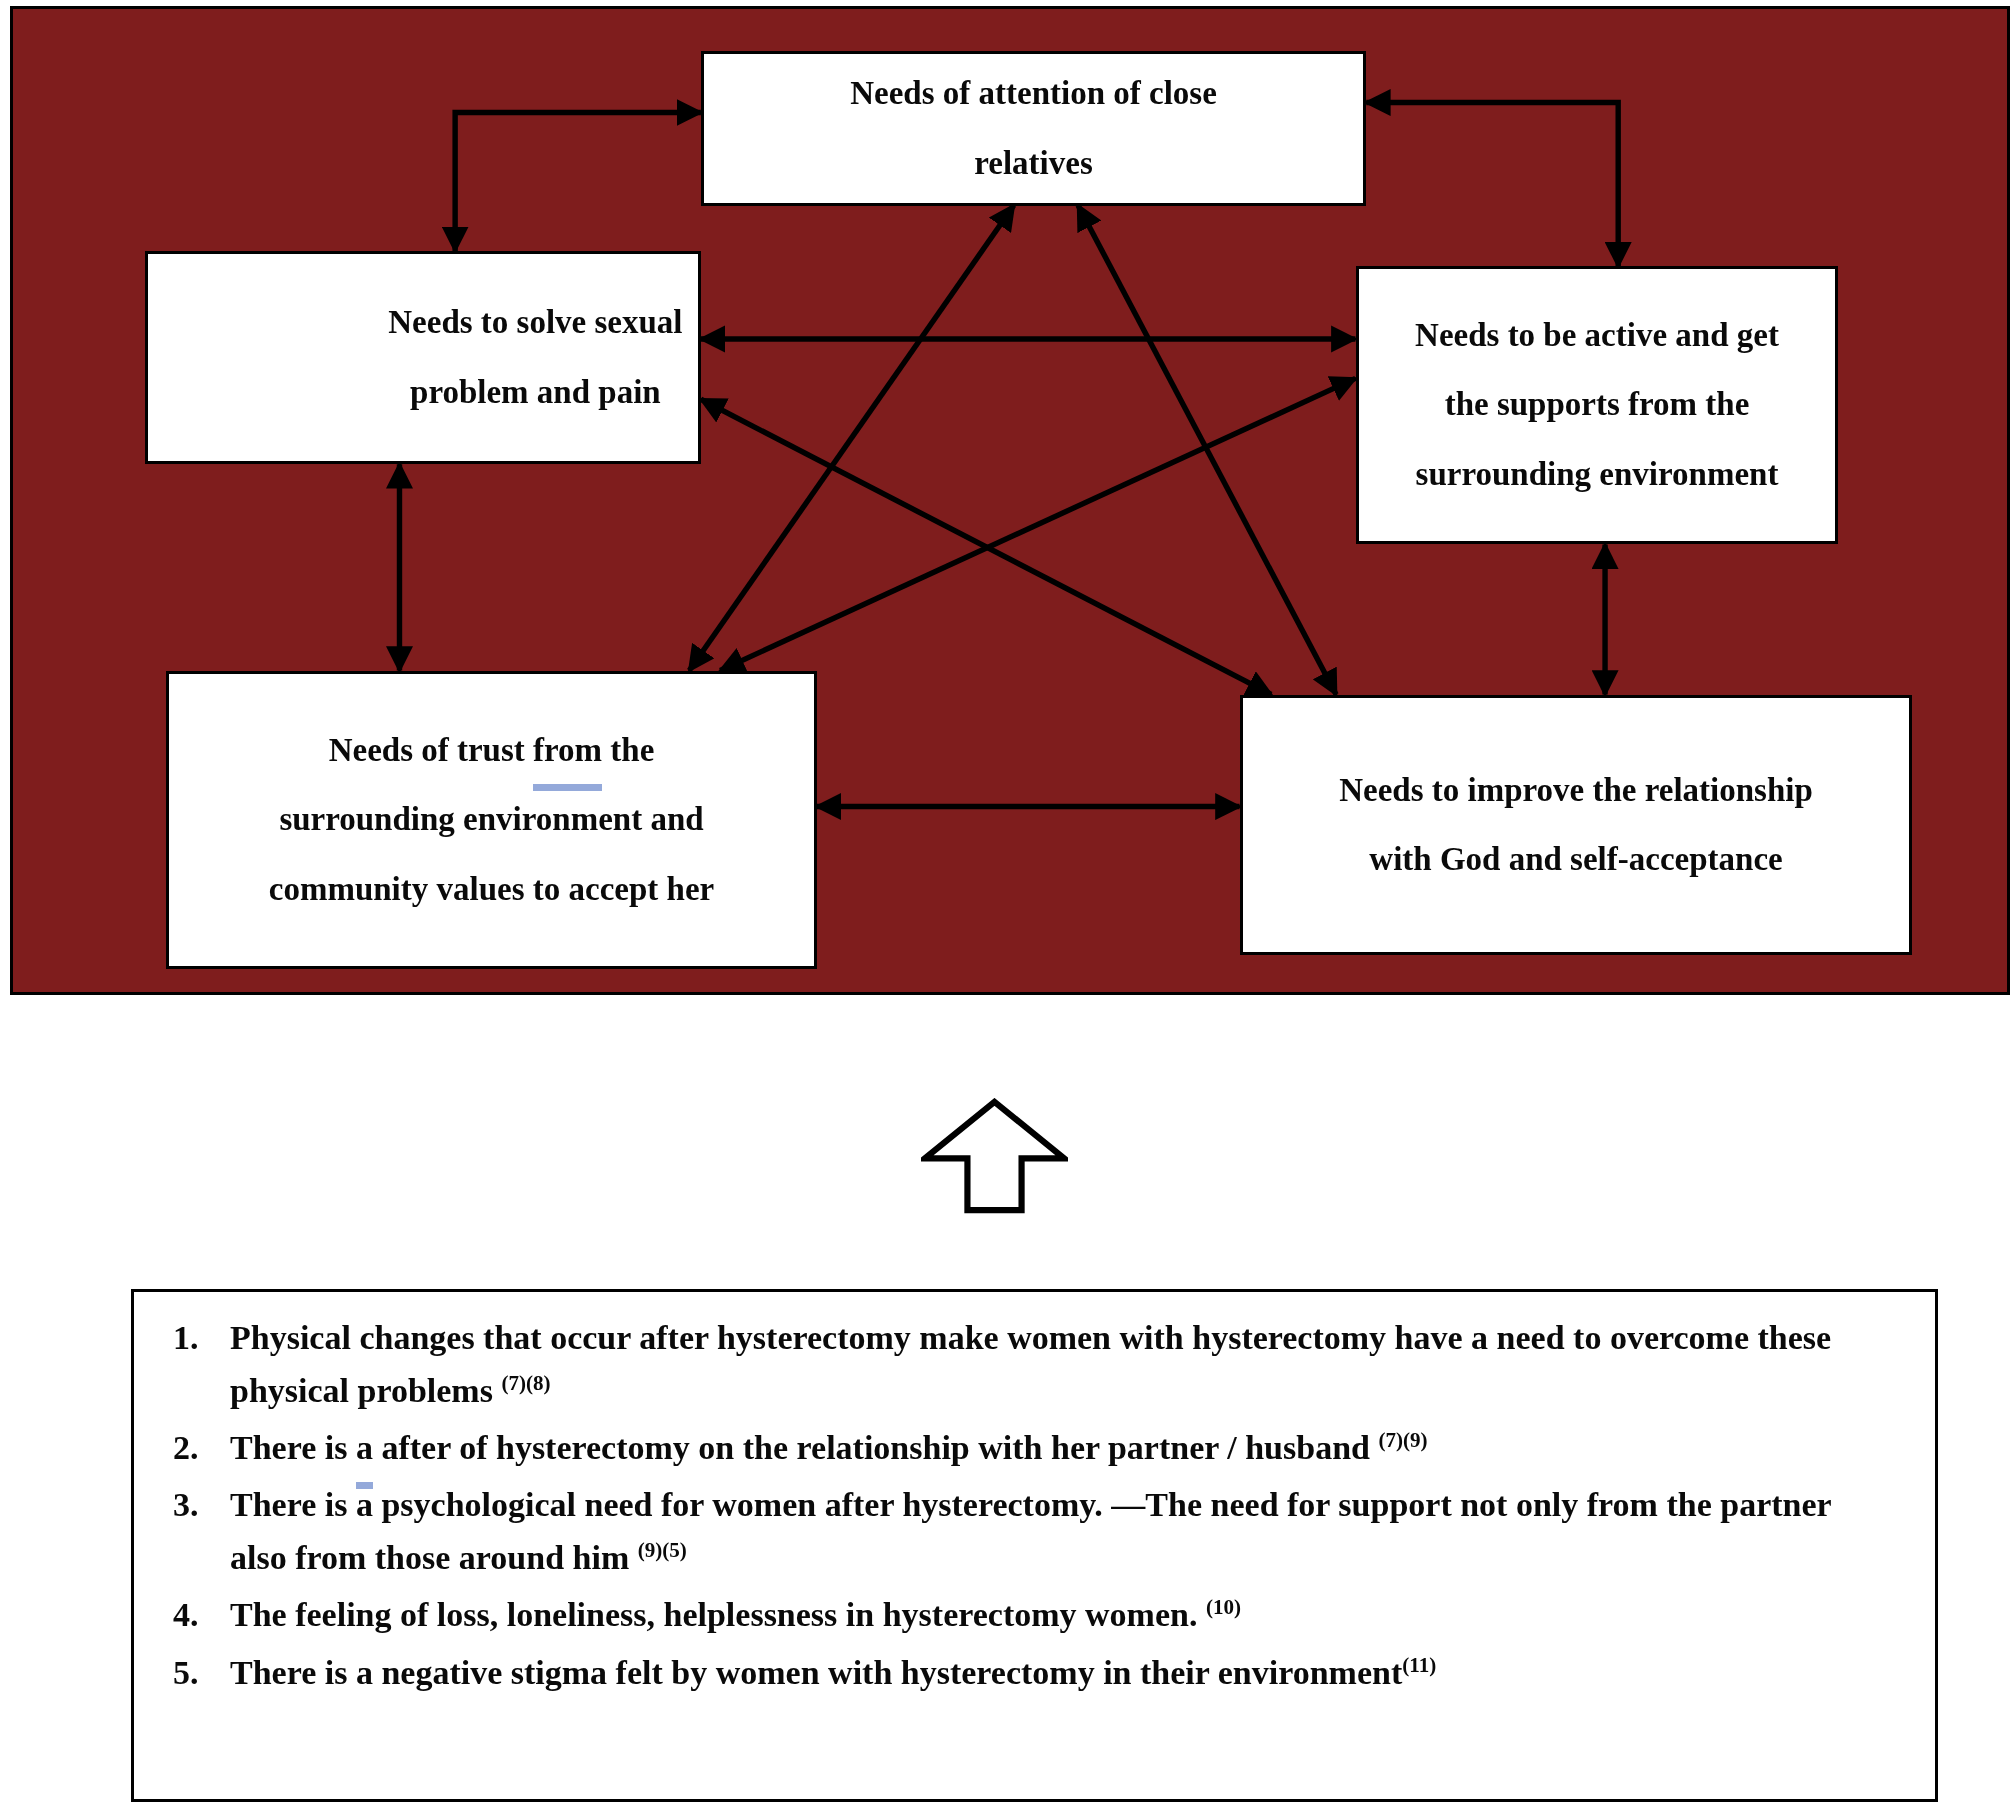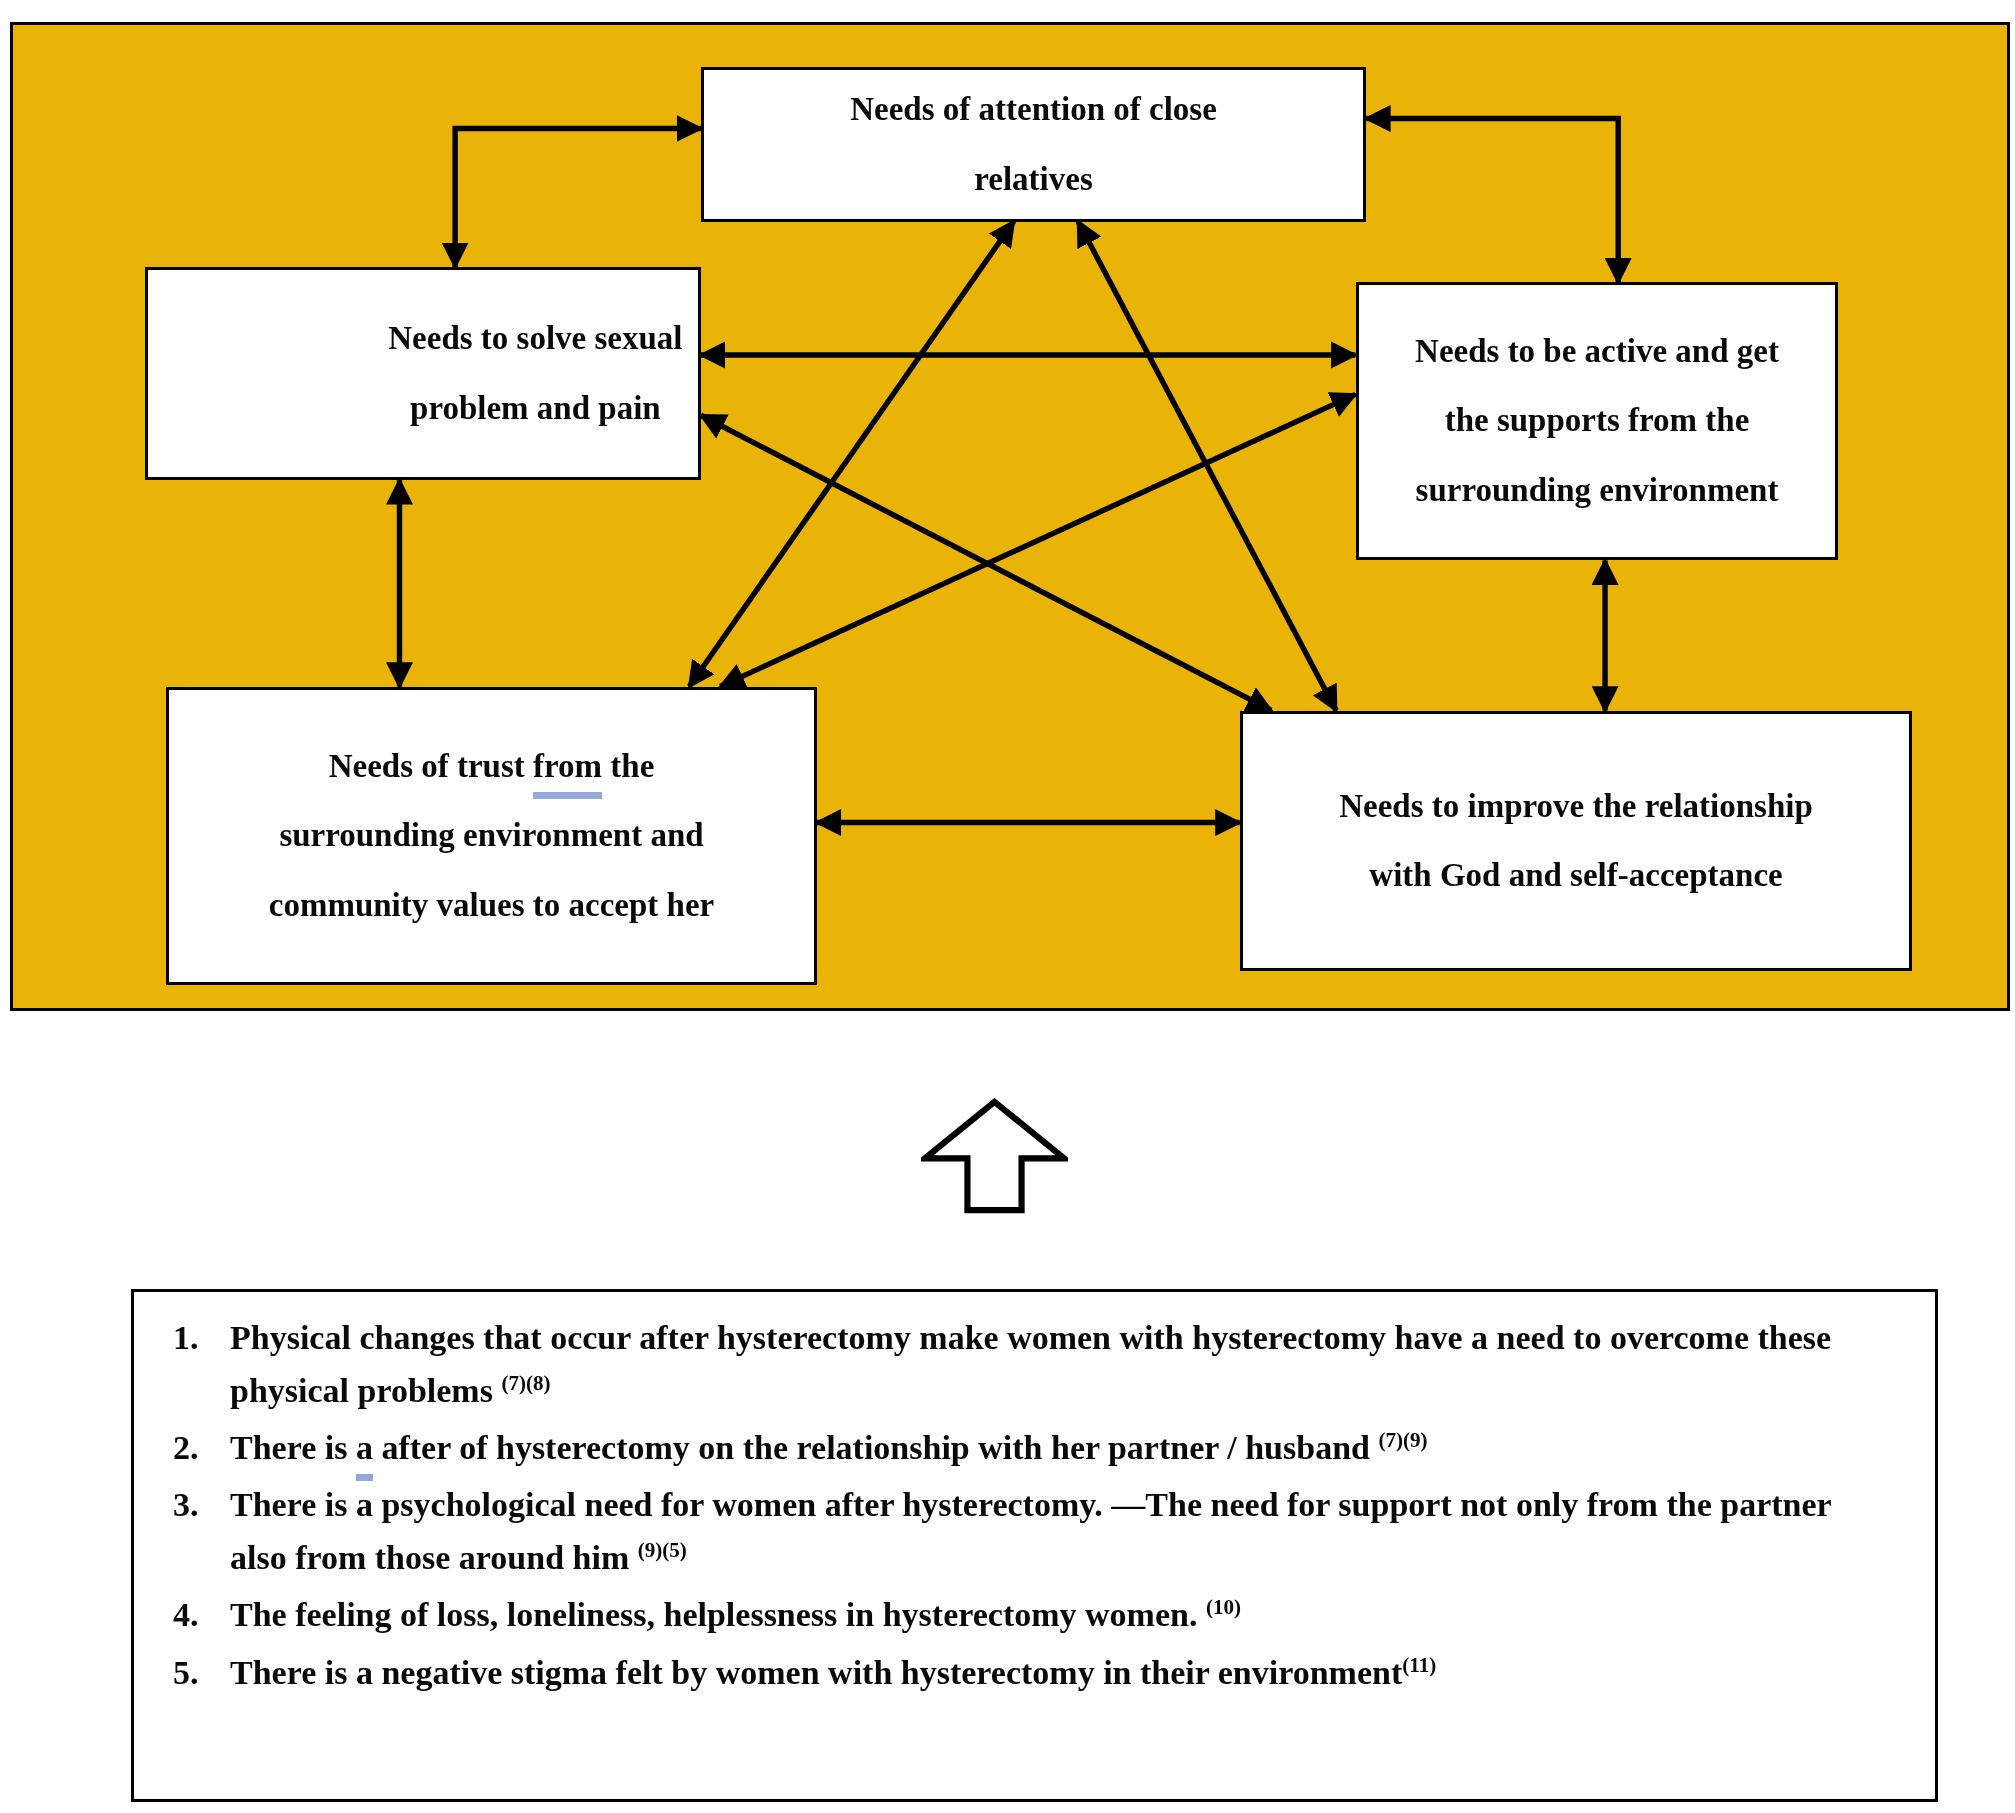--- a/index.html
+++ b/index.html
@@ -1,32 +1,32 @@
 <!DOCTYPE html>
 <html style="--underline: #94a9da;font-size:12.4px"><head>
 <meta charset="utf-8">
 <style>
   html,body{margin:0;padding:0;background:#ffffff;}
   body{font-family:"Liberation Serif",serif;color:#0a0a0a;}
   .page{position:relative;width:2015px;height:1813px;background:#ffffff;overflow:hidden;}
 
   
-  .diagram{position:absolute;left:10px;top:22px;width:1994px;height:983px;border:3.1px solid #000;background:#eab308;box-sizing:content-box;}
+  .diagram{position:absolute;left:10px;top:6px;width:1994px;height:983px;border:3.1px solid #000;background:#7f1d1d;box-sizing:content-box;}
 
   
   .node{position:absolute;border:3.1px solid #000;background:#fff;display:flex;align-items:center;justify-content:center;
         text-align:center;font-size:33px;font-weight:bold;line-height:2.1;white-space:pre-line;z-index:1;
         padding:0 15.5px;box-sizing:border-box;}
   .node-top{left:688px;top:42px;width:665px;height:155px;}
   .node-left{left:132px;top:242px;width:556px;height:213px;justify-content:flex-end;}
   .node-right{left:1343px;top:257px;width:482px;height:278px;}
   .node-bl{left:153px;top:662px;width:651px;height:298px;}
   .node-br{left:1227px;top:686px;width:672px;height:260px;}
 
-  .u{border-bottom:7px solid var(--underline,#94a9da);padding-bottom:8px;}
+  .u{border-bottom:7px solid var(--underline,#94a9da);padding-bottom:16px;}
 
   .arrows{position:absolute;left:0;top:0;width:1994px;height:983px;z-index:2;pointer-events:none;}
   .arrows path{stroke:#000;stroke-width:7;fill:none;}
   .arrows marker path{fill:#000;stroke:none;}
 
   
   .up-arrow{position:absolute;left:921px;top:1098px;width:147px;height:116px;}
 
   
   .lit{position:absolute;left:131px;top:1289px;width:1807px;height:513px;border:3.1px solid #000;

